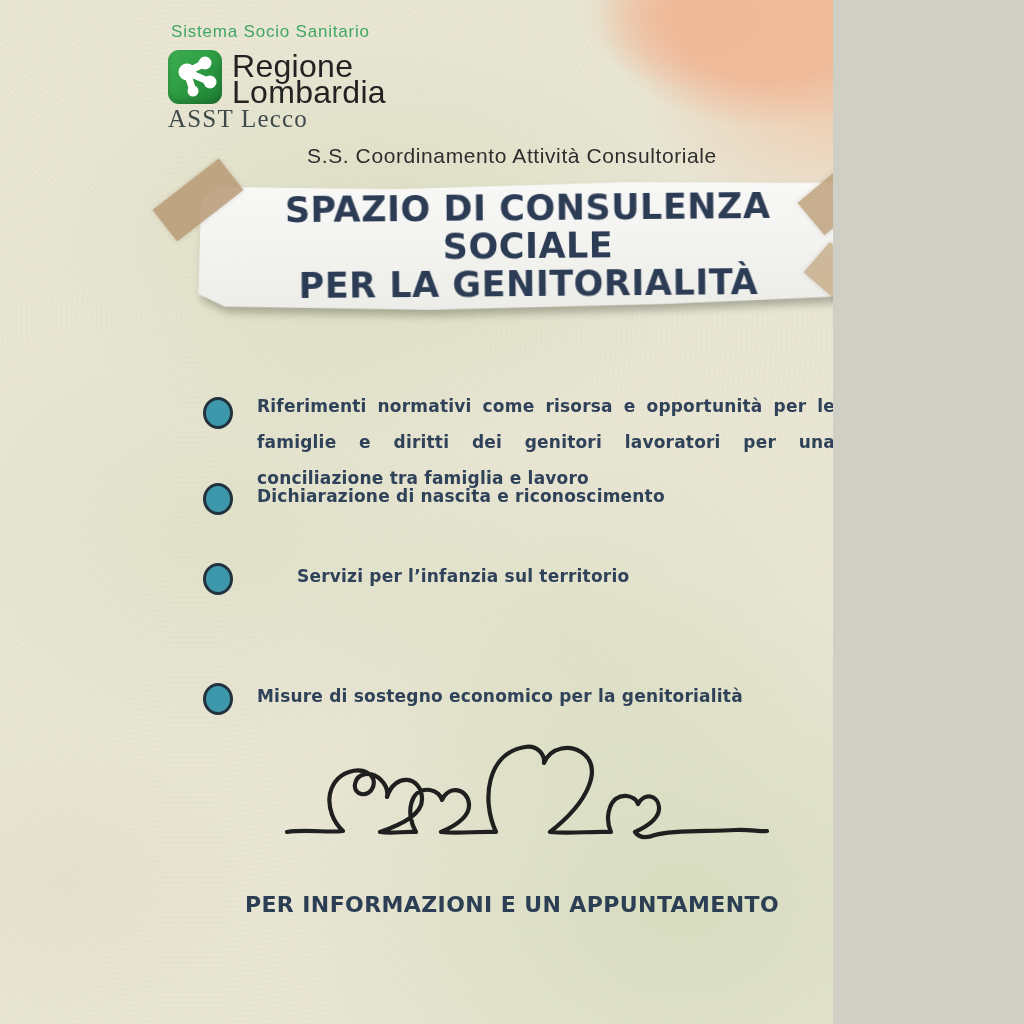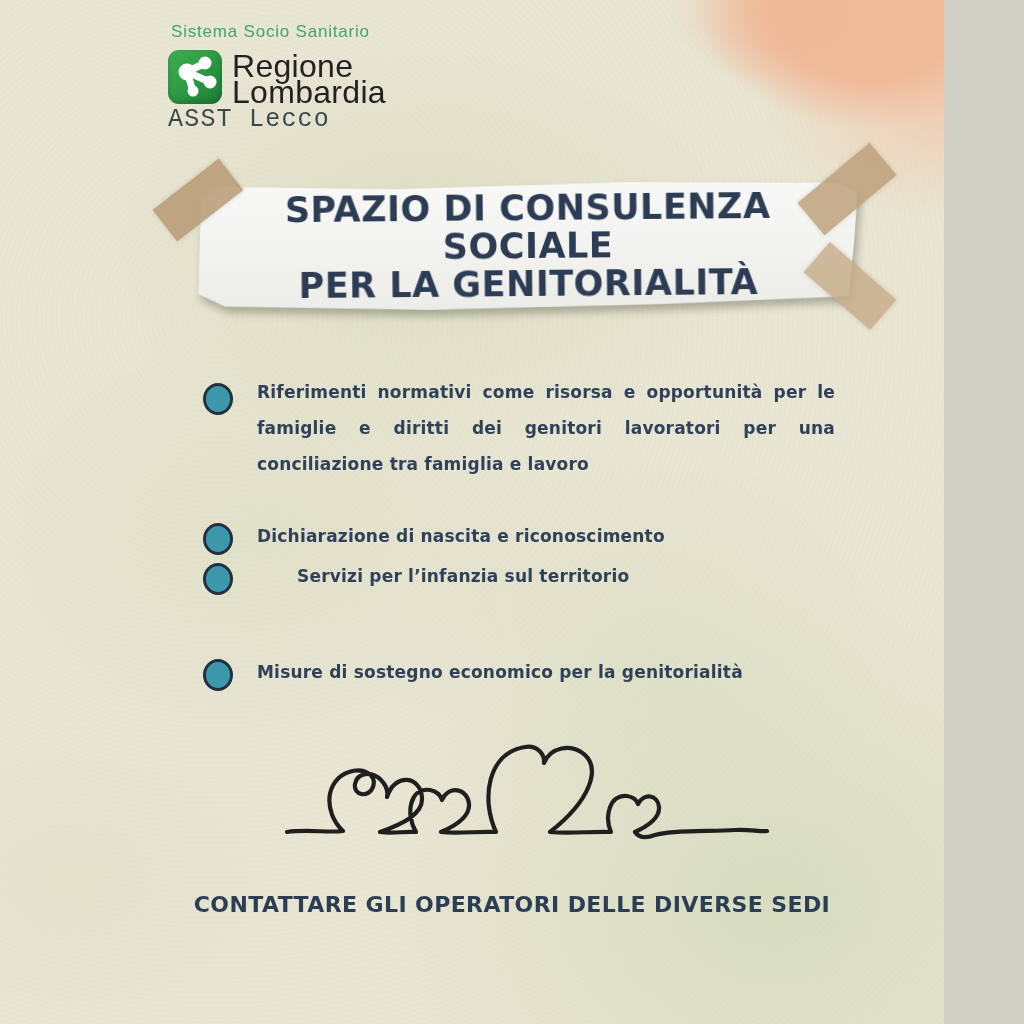--- a/index.html
+++ b/index.html
@@ -1,17 +1,17 @@
 <!DOCTYPE html>
 <html><head>
 <meta charset="utf-8">
 <style>
   html,body{margin:0;padding:0;background:#cfcfc6;}
   .poster{
-    position:relative;width:944px;height:1024px;overflow:hidden;
+    position:relative;width:833px;height:1024px;overflow:hidden;
     font-family:"DejaVu Sans",sans-serif;
     background-color:#e8e5d3;
     background-image:
       radial-gradient(230px 150px at 92% 2%, rgba(240,185,152,0.95) 0 40%, rgba(240,185,152,0) 72%),
       radial-gradient(280px 170px at 101% 10%, rgba(242,196,164,0.75), rgba(242,196,164,0) 70%),
       radial-gradient(160px 110px at 83% 1%, rgba(238,178,142,0.8), rgba(238,178,142,0) 70%),
       radial-gradient(480px 300px at 45% 24%, rgba(200,210,166,0.38), rgba(200,210,166,0) 70%),
       radial-gradient(420px 320px at 28% 52%, rgba(206,215,178,0.30), rgba(206,215,178,0) 70%),
       radial-gradient(520px 420px at 82% 88%, rgba(195,210,168,0.45), rgba(195,210,168,0) 75%),
       radial-gradient(380px 280px at 68% 62%, rgba(203,214,174,0.28), rgba(203,214,174,0) 70%),
@@ -21,21 +21,21 @@
   }
   .abs{position:absolute;}
   
   .sss{left:171px;top:22px;font-family:"Liberation Sans",sans-serif;font-size:17px;
        color:#3fa763;letter-spacing:0.8px;}
   .logo{left:168px;top:50px;width:54px;height:54px;border-radius:11px;
         background:linear-gradient(135deg,#3fae53 0%,#2e9e44 45%,#1d7c32 100%);
         box-shadow:inset 0 -3px 6px rgba(0,0,0,0.18);}
   .region{left:232px;top:53px;font-family:"Liberation Sans",sans-serif;font-size:32px;
           line-height:26px;color:#222;letter-spacing:0.3px;}
-  .asst{left:168px;top:105px;font-family:Liberation Mono, monospace;font-size:25px;
+  .asst{left:168px;top:105px;font-family:Liberation Serif, serif;font-size:25px;
         color:#3e4a49;letter-spacing:1.2px;}
   .subtitle{left:0;top:144px;width:1024px;text-align:center;
         font-family:"Liberation Sans",sans-serif;font-size:21px;color:#2d2d2d;letter-spacing:0.6px;}
   
   .banner-wrap{left:198px;top:183px;width:660px;height:126px;
         filter:drop-shadow(3px 6px 4px rgba(95,95,80,0.45));transform:rotate(-0.5deg);}
   .paper{width:100%;height:100%;
         background:linear-gradient(180deg,#f8f8f7 0%,#f2f2ef 55%,#ececE8 100%);
         clip-path:polygon(0.5% 12%,3% 1%,30% 4%,65% 0%,97% 2%,100% 10%,99.4% 50%,98.5% 92%,70% 97%,35% 100%,4% 96%,0% 86%);
         display:flex;flex-direction:column;justify-content:center;align-items:center;}
@@ -44,23 +44,23 @@
   .tape{background:rgba(182,150,112,0.82);box-shadow:0 0 4px rgba(120,95,60,0.25);}
   .tape.tl{left:156px;top:180px;width:84px;height:40px;transform:rotate(-38deg);}
   .tape.tr{left:800px;top:168px;width:94px;height:42px;transform:rotate(-40deg);background:rgba(186,156,118,0.8);}
   .tape.br{left:806px;top:266px;width:88px;height:40px;transform:rotate(41deg);background:rgba(198,170,134,0.8);}
   
   .bullet-row{left:203px;display:flex;align-items:flex-start;}
   .dot{width:24px;height:26px;border-radius:50%;background:#3e98ac;border:3px solid #23303e;
        flex:0 0 auto;}
   .bullet-text{margin-left:24px;font-size:17px;font-weight:bold;color:#2f4259;
        letter-spacing:0.2px;}
-  .row1{top:374px;} .row1 .dot{margin-top:9px;}
+  .row1{top:388px;} .row1 .dot{margin-top:9px;}
   .row1 .bullet-text{width:578px;text-align:justify;line-height:36px;}
-  .row2{top:484px;margin-top:40px;} .row3{top:564px;gap:40px;} .row4{top:660px;text-align:right;}
+  .row2{top:484px;} .row3{top:564px;gap:40px;} .row4{top:684px;text-align:right;}
   .single .dot{margin-top:-1px;}
   .single .bullet-text{white-space:nowrap;line-height:24px;}
   
   .hearts{left:283px;top:740px;}
   
   .footer{left:0;top:891px;width:1024px;text-align:center;color:#2c3e54;}
   .footer-line{font-size:22px;font-weight:bold;letter-spacing:0.4px;line-height:27px;}
 </style>
 </head>
 <body>
@@ -83,20 +83,21 @@
     </svg>
   </div>
 
   <div class="abs region">
     <div>Regione</div>
     <div>Lombardia</div>
   </div>
 
   <div class="abs asst">ASST Lecco</div>
 
+  <div class="abs subtitle">S.S. Coordinamento Attività Consultoriale</div>
 
   <div class="abs banner-wrap">
     <div class="paper">
       <div class="title-line">SPAZIO DI CONSULENZA</div>
       <div class="title-line">SOCIALE</div>
       <div class="title-line">PER LA GENITORIALITÀ</div>
     </div>
   </div>
   <div class="abs tape tl"></div>
   <div class="abs tape tr"></div>
@@ -146,16 +147,16 @@
         C 351 57, 354 61, 355 64
         C 361 52, 375 55, 376 67
         C 377 78, 365 86, 352 92
         C 356 98, 364 98, 372 95
         C 392 89, 430 92, 452 90
         C 466 89, 477 92, 484 91"></path>
     </svg>
   </div>
 
   <div class="abs footer">
-    <div class="footer-line">CONTATTARE GLI OPERATORI DELLE DIVERSE SEDI</div>
+    <div class="footer-line">PER INFORMAZIONI E UN APPUNTAMENTO</div>
   </div>
 
 </div>
 
 </body></html>

